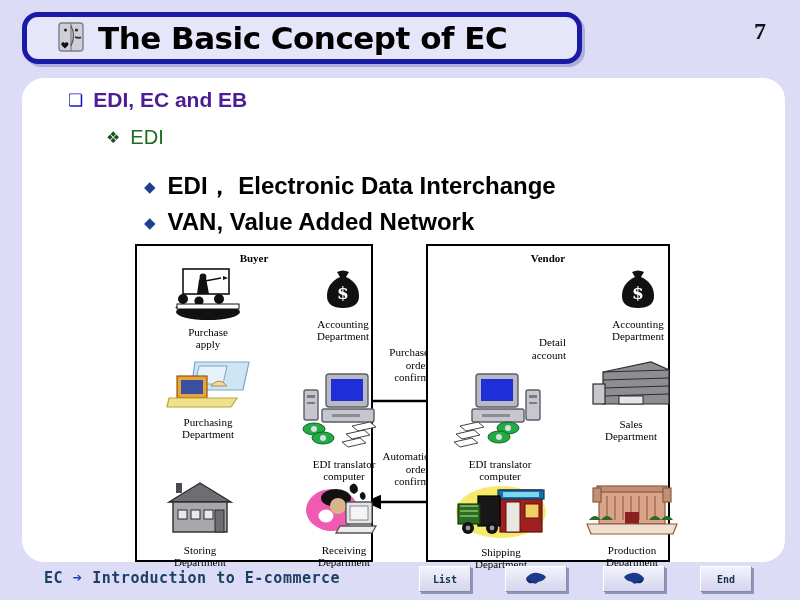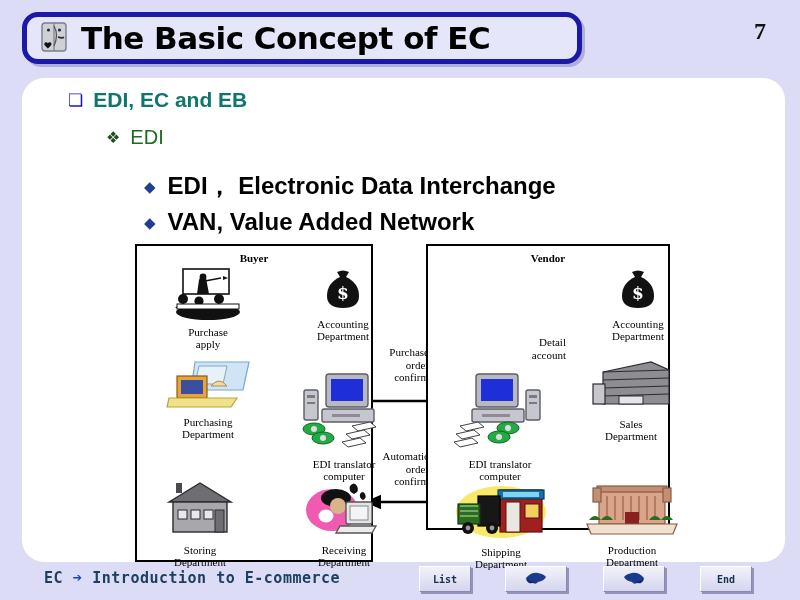--- a/index.html
+++ b/index.html
@@ -10,21 +10,21 @@
   }
   #slide { position:relative; width:800px; height:600px; }
 
   
   .title-box{
     position:absolute; left:22px; top:12px; width:560px; height:52px;
     background:#e6e6fa;
     border:5px solid #1a1aa6;
     border-radius:16px;
     box-shadow:3px 3px 0 rgba(90,90,160,.35);
-    display:flex; align-items:center;
+    display:flex; align-items:center;padding-left:17px;
   }
   .title-icon{ width:40px; height:40px; margin-left:8px; flex:0 0 auto; position:relative; }
   .title-text{
     font-family:"DejaVu Sans", sans-serif;
     font-weight:bold; font-size:31px; color:#000;
     letter-spacing:-.5px; margin-left:6px; white-space:nowrap;
     line-height:1;
   }
   .page-num{
     position:absolute; right:34px; top:18px;
@@ -34,39 +34,39 @@
 
   
   .content{
     position:absolute; left:22px; top:78px; width:763px; height:484px;
     background:#ffffff; border-radius:22px;
   }
 
   
   .b1{ position:absolute; left:46px; top:10px; display:flex; align-items:center; gap:10px;}
   .b1 .glyph{ font-size:17px; color:#1414b4; line-height:1; }
-  .b1 .txt{ font-size:21px; font-weight:bold; color:#0f766e; }
+  .b1 .txt{ font-size:21px; font-weight:bold; color:#4c1d95; }
 
   .b2{ position:absolute; left:84px; top:48px; display:flex; align-items:center; gap:10px;}
   .b2 .glyph{ font-size:16px; color:#205020; line-height:1; }
   .b2 .txt{ font-size:20px; font-weight:normal; color:#1e6b1e; }
 
   .b3{ position:absolute; left:122px; display:flex; align-items:center; gap:12px;}
   .b3.r1{ top:92px; }
   .b3.r2{ top:130px; }
   .b3 .glyph{ font-size:15px; color:#1f3f8f; line-height:1; }
   .b3 .txt{ font-size:24px; font-weight:bold; color:#000; }
 
   
   .diagram{ position:absolute; left:0; top:0; width:763px; height:484px; }
   .panel{
     position:absolute; border:2px solid #000; background:#fff;
   }
   .panel.buyer{ left:113px; top:166px; width:238px; height:318px; }
-  .panel.vendor{ left:404px; top:166px; width:244px; height:286px; }
+  .panel.vendor{ left:404px; top:166px; width:244px; height:318px; }
   .panel-title{
     position:absolute; top:6px; left:0; width:100%; text-align:center;
     font-family:"Liberation Serif", serif; font-weight:bold; font-size:11px; color:#000;
   }
   .node{ position:absolute; text-align:center; }
   .node .cap{
     font-family:"Liberation Serif", serif; font-size:11px; color:#000;
     line-height:1.12; margin-top:2px; white-space:pre-line;
   }
   .art{ margin:0 auto; position:relative; }

